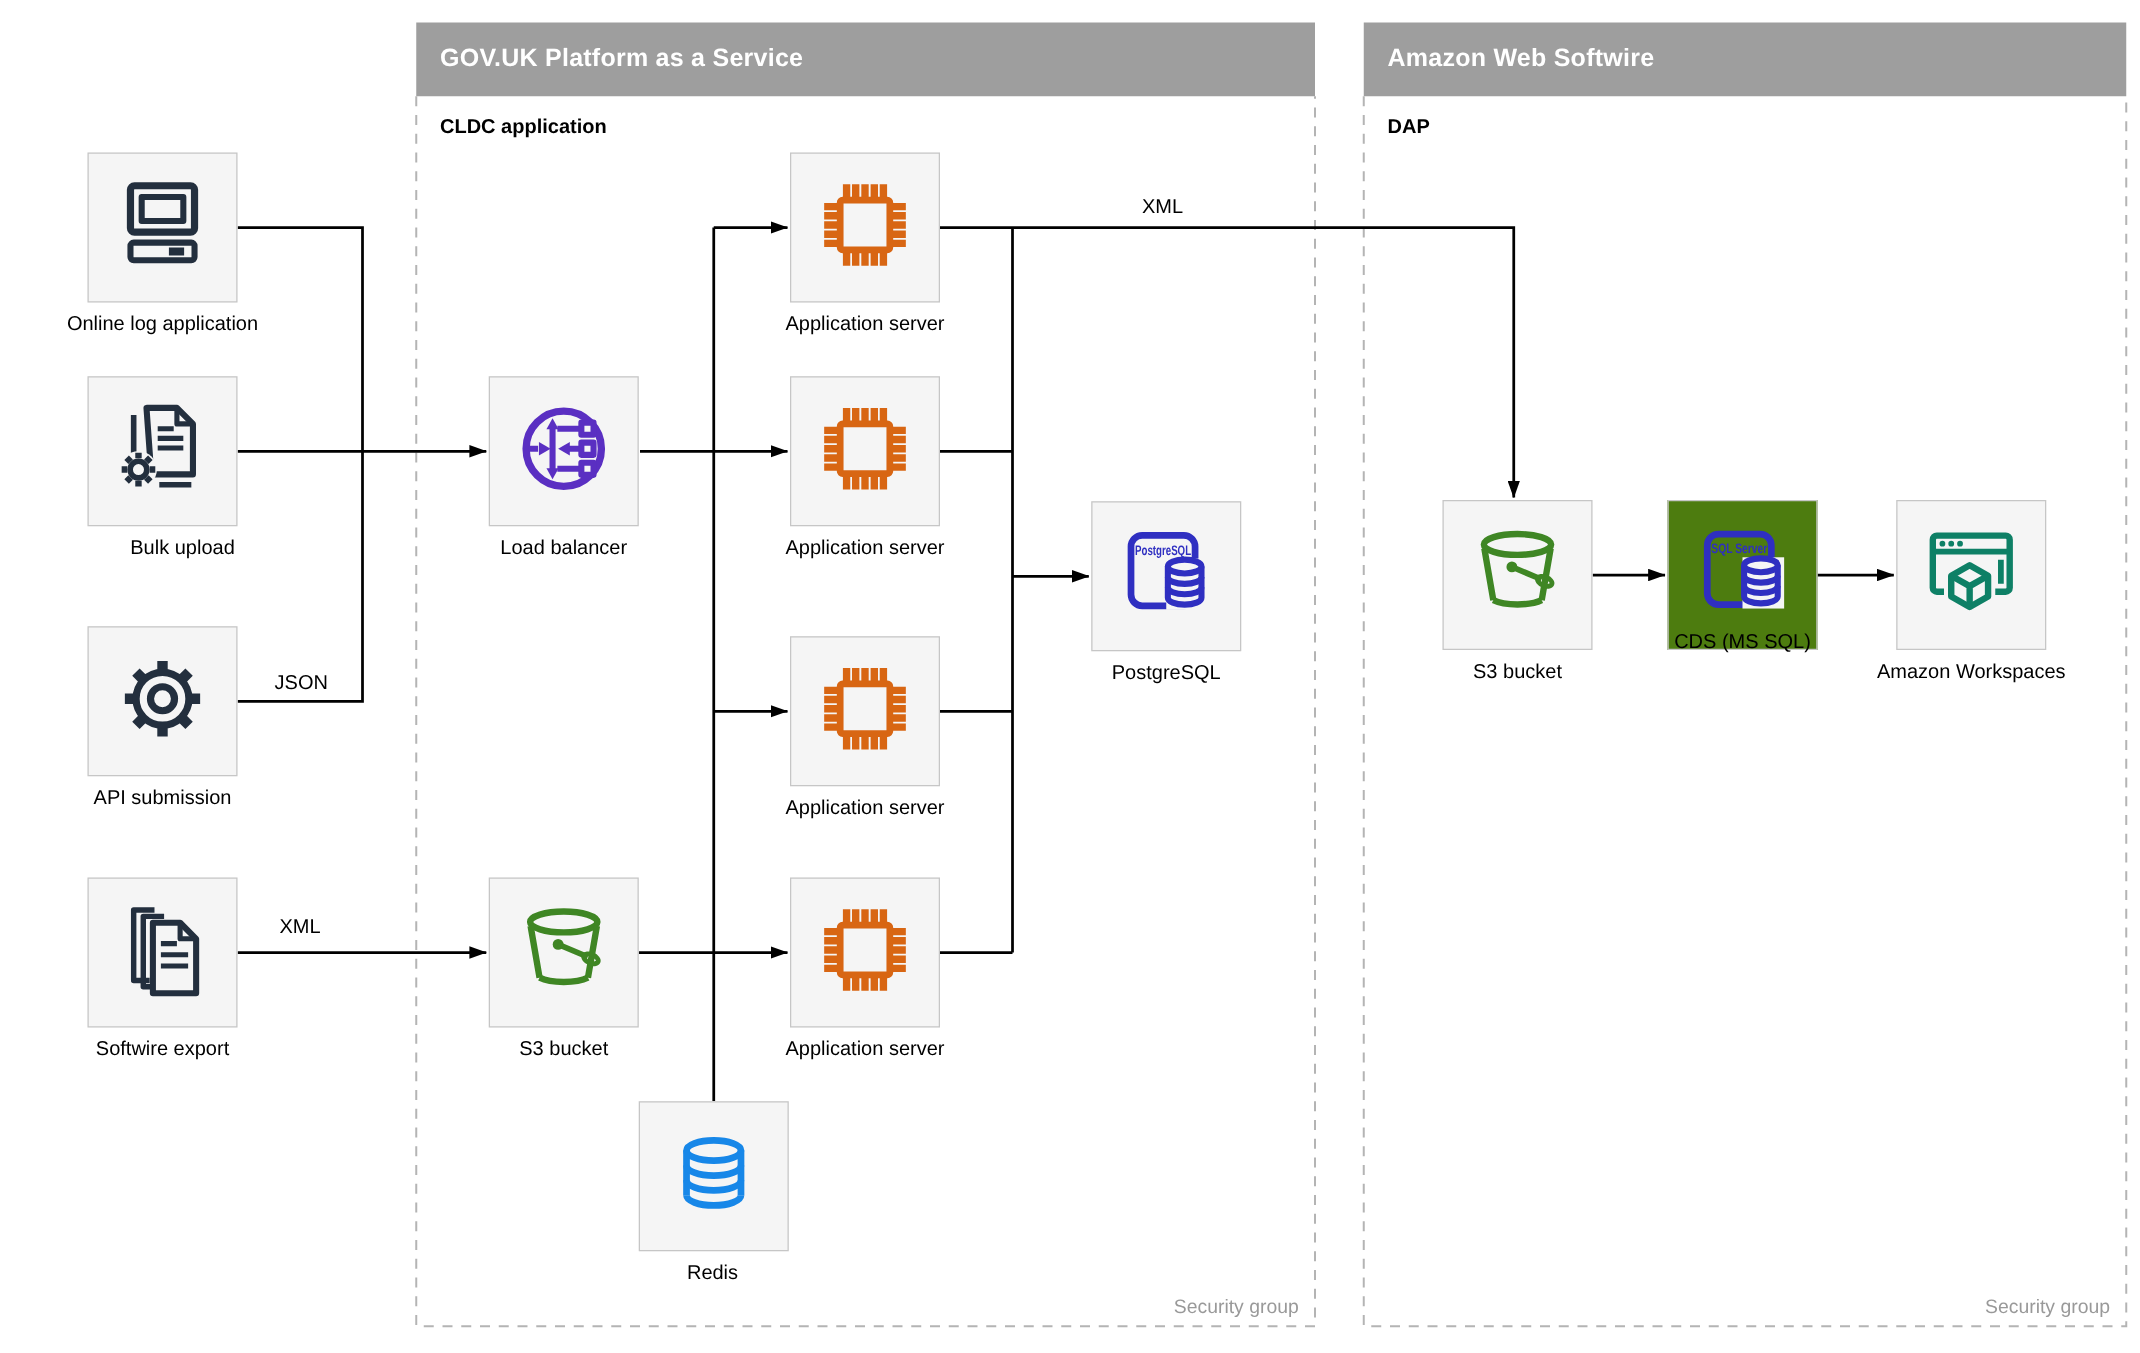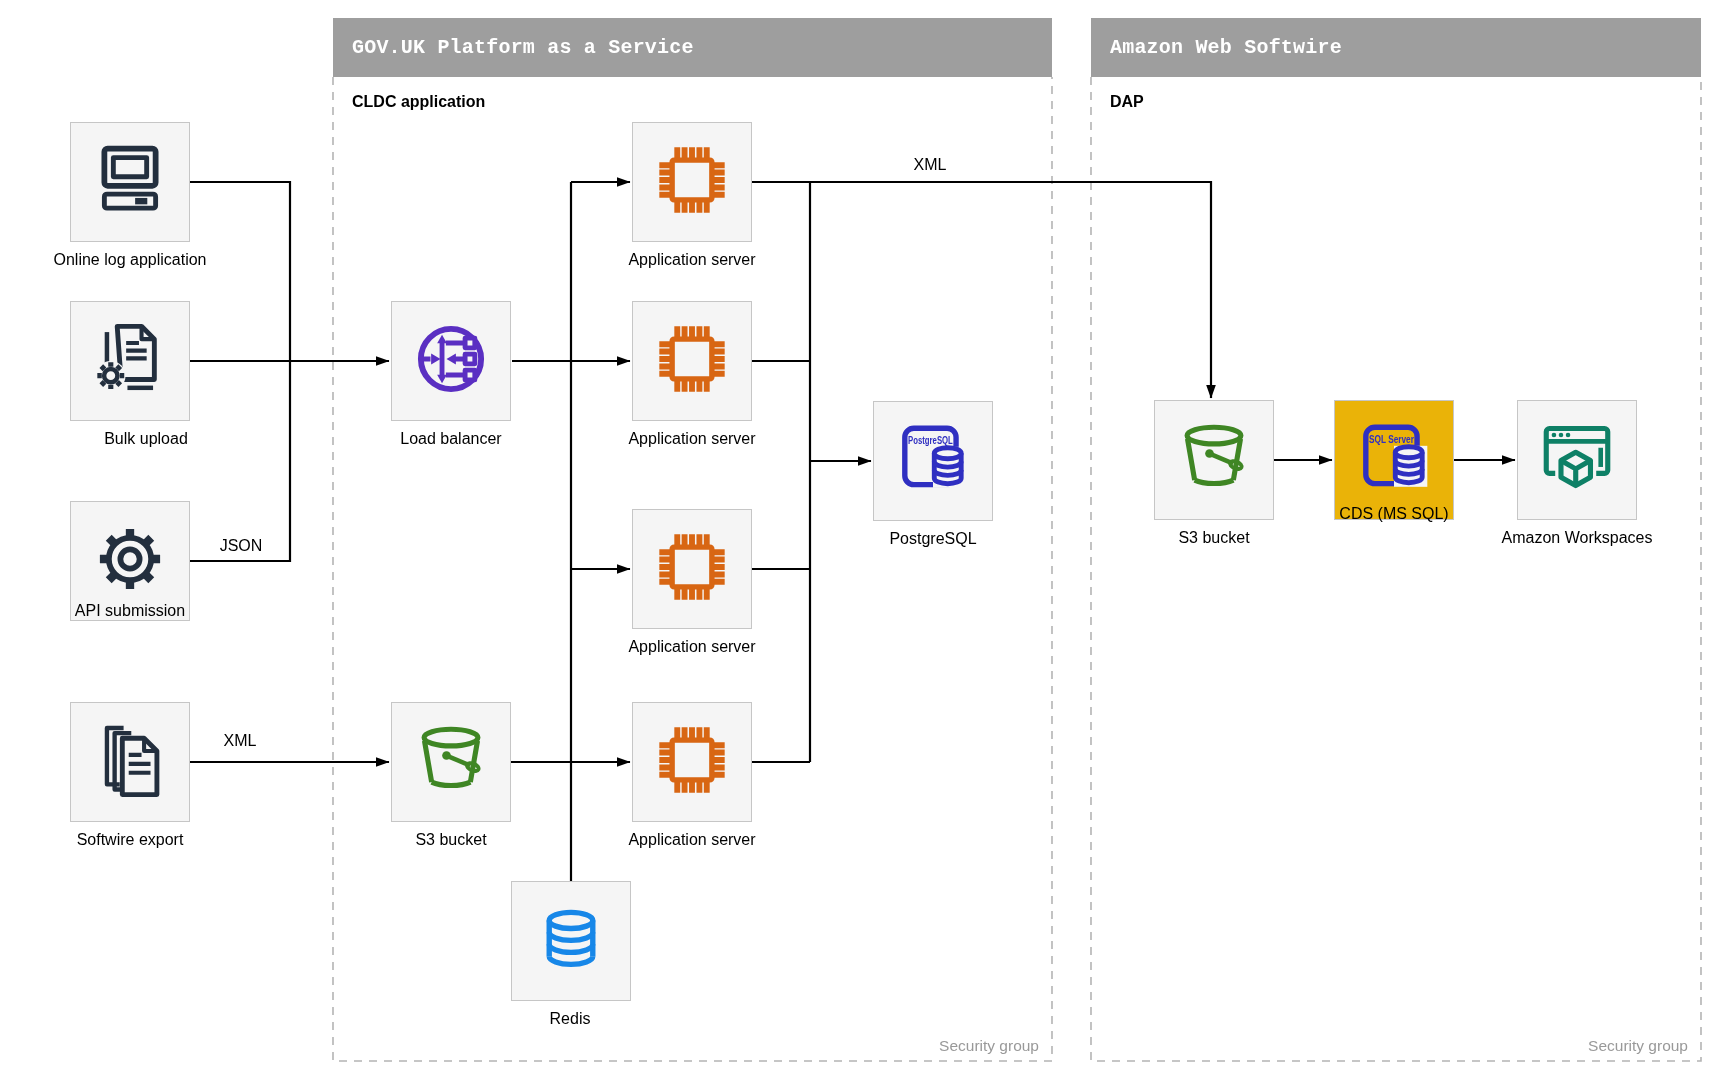--- a/index.html
+++ b/index.html
@@ -1,19 +1,19 @@
 <!DOCTYPE html>
 <html><head>
 <meta charset="utf-8">
 <style>
   html,body{margin:0;padding:0;background:#ffffff;}
   body{font-family:"Liberation Sans","DejaVu Sans",sans-serif;}
   #stage{position:relative;width:1712px;height:1082px;background:#ffffff;overflow:hidden;}
   .container{position:absolute;z-index:1;}
-  .container-header{position:absolute;left:0;top:0;width:100%;height:59px;display:flex;align-items:center;padding-left:19px;box-sizing:border-box;font-family:Liberation Mono, monospace;}
+  .container-header{position:absolute;left:0;top:0;width:100%;height:59px;display:flex;align-items:center;padding-left:19px;box-sizing:border-box;}
   .container-title{color:#ffffff;font-size:20px;font-weight:bold;letter-spacing:0.2px;}
   .container-sublabel{position:absolute;left:19px;top:75px;font-size:16px;font-weight:bold;color:#000000;}
   .container-footer{position:absolute;right:13px;bottom:6px;font-size:15.5px;color:#999999;}
   #linework{position:absolute;left:0;top:0;z-index:2;}
   #nodes{position:absolute;left:0;top:0;z-index:3;}
   .node{position:absolute;}
   .node-box{position:absolute;width:120px;height:120px;box-sizing:border-box;background:#f5f5f5;border:1.5px solid #c6c6c6;display:flex;align-items:center;justify-content:center;}
   .node-label{position:absolute;width:260px;text-align:center;font-size:16px;color:#000000;line-height:20px;}
   .edge-label{font-size:16px;fill:#000000;}
   svg text{font-family:"Liberation Sans","DejaVu Sans",sans-serif;}
@@ -101,21 +101,21 @@
   </div>
 
   <div class="node">
     <div class="node-box" style="left: 70px; top: 501px; background: rgb(245, 245, 245); border-color: rgb(198, 198, 198);">
       <span class="node-icon"><svg width="82" height="82" viewBox="0 0 64 64" fill="none" stroke-linejoin="round">
     <path d="M32,8.5 V15 M32,49 V55.5 M8.5,32 H15 M49,32 H55.5 M15.4,15.4 l4.6,4.6 M44,44 l4.6,4.6 M48.6,15.4 L44,20 M20,44 l-4.6,4.6" stroke="#232f3e" stroke-width="6.5" stroke-linecap="butt"></path>
     <circle cx="32" cy="32" r="16.5" fill="#f5f5f5" stroke="#232f3e" stroke-width="4.5"></circle>
     <circle cx="32" cy="32" r="7.5" fill="#f5f5f5" stroke="#232f3e" stroke-width="4.5"></circle>
             </svg></span>
     </div>
-    <div class="node-label" style="left: 0px; top: 601px;">API submission</div>
+    <div class="node-label" style="left: 0px; top: 629px;">API submission</div>
   </div>
 
   <div class="node">
     <div class="node-box" style="left: 70px; top: 702px; background: rgb(245, 245, 245); border-color: rgb(198, 198, 198);">
       <span class="node-icon"><svg width="82" height="82" viewBox="0 0 64 64" fill="none" stroke-linejoin="round">
     <path d="M27,7 H14 V51 H24" stroke="#232f3e" stroke-width="3.4"></path>
     <path d="M33,11 H20 V55 H30" stroke="#232f3e" stroke-width="3.4"></path>
     <path d="M26,15 H43 L53,25 V59 H26 Z" fill="#f5f5f5" stroke="#232f3e" stroke-width="3.8"></path>
     <path d="M43,15 V25 H53" stroke="#232f3e" stroke-width="3.2"></path>
     <path d="M31,28 H41 M31,35 H48 M31,42 H48" stroke="#232f3e" stroke-width="3.2"></path>
@@ -244,21 +244,21 @@
     <path d="M16.9,49.3 A18,5.8 0 0 0 47.1,49.3" stroke="#3f8624" stroke-width="4"></path>
     <circle cx="28.5" cy="28.5" r="3.4" fill="#3f8624"></circle>
     <path d="M28.5,28.5 L47,36.3" stroke="#3f8624" stroke-width="3.6"></path>
     <ellipse cx="49" cy="37.5" rx="4.8" ry="2.7" transform="rotate(23 49 37.5)" stroke="#3f8624" stroke-width="3"></ellipse>
             </svg></span>
     </div>
     <div class="node-label" style="left: 1084px; top: 528px;">S3 bucket</div>
   </div>
 
   <div class="node">
-    <div class="node-box" style="left: 1334px; top: 400px; background: #eab308; border-color: rgb(198, 198, 198); text-align: right;">
+    <div class="node-box" style="left: 1334px; top: 400px; background: #4d7c0f; border-color: rgb(198, 198, 198); text-align: right;">
       <span class="node-icon"><svg width="82" height="82" viewBox="0 0 64 64" fill="none" stroke-linejoin="round">
     <rect x="10" y="8" width="40" height="44" rx="7" stroke="#2f2fc1" stroke-width="4.2"></rect>
     <rect x="32" y="22.5" width="26" height="32" fill="#f5f5f5"></rect>
     <text x="30" y="20" text-anchor="middle" font-size="8.6" font-weight="bold" fill="#2f2fc1" textLength="35" lengthAdjust="spacingAndGlyphs">SQL Server</text>
     <path d="M33,27.5 V47 A10.5,4.3 0 0 0 54,47 V27.5" fill="#f5f5f5" stroke="#2f2fc1" stroke-width="3.8"></path>
     <path d="M33,34 A10.5,4.3 0 0 0 54,34 M33,40.5 A10.5,4.3 0 0 0 54,40.5" stroke="#2f2fc1" stroke-width="3.8"></path>
     <ellipse cx="43.5" cy="27.5" rx="10.5" ry="4.3" fill="#f5f5f5" stroke="#2f2fc1" stroke-width="3.8"></ellipse>
             </svg></span>
     </div>
     <div class="node-label" style="left: 1264px; top: 504px;">CDS (MS SQL)</div>

